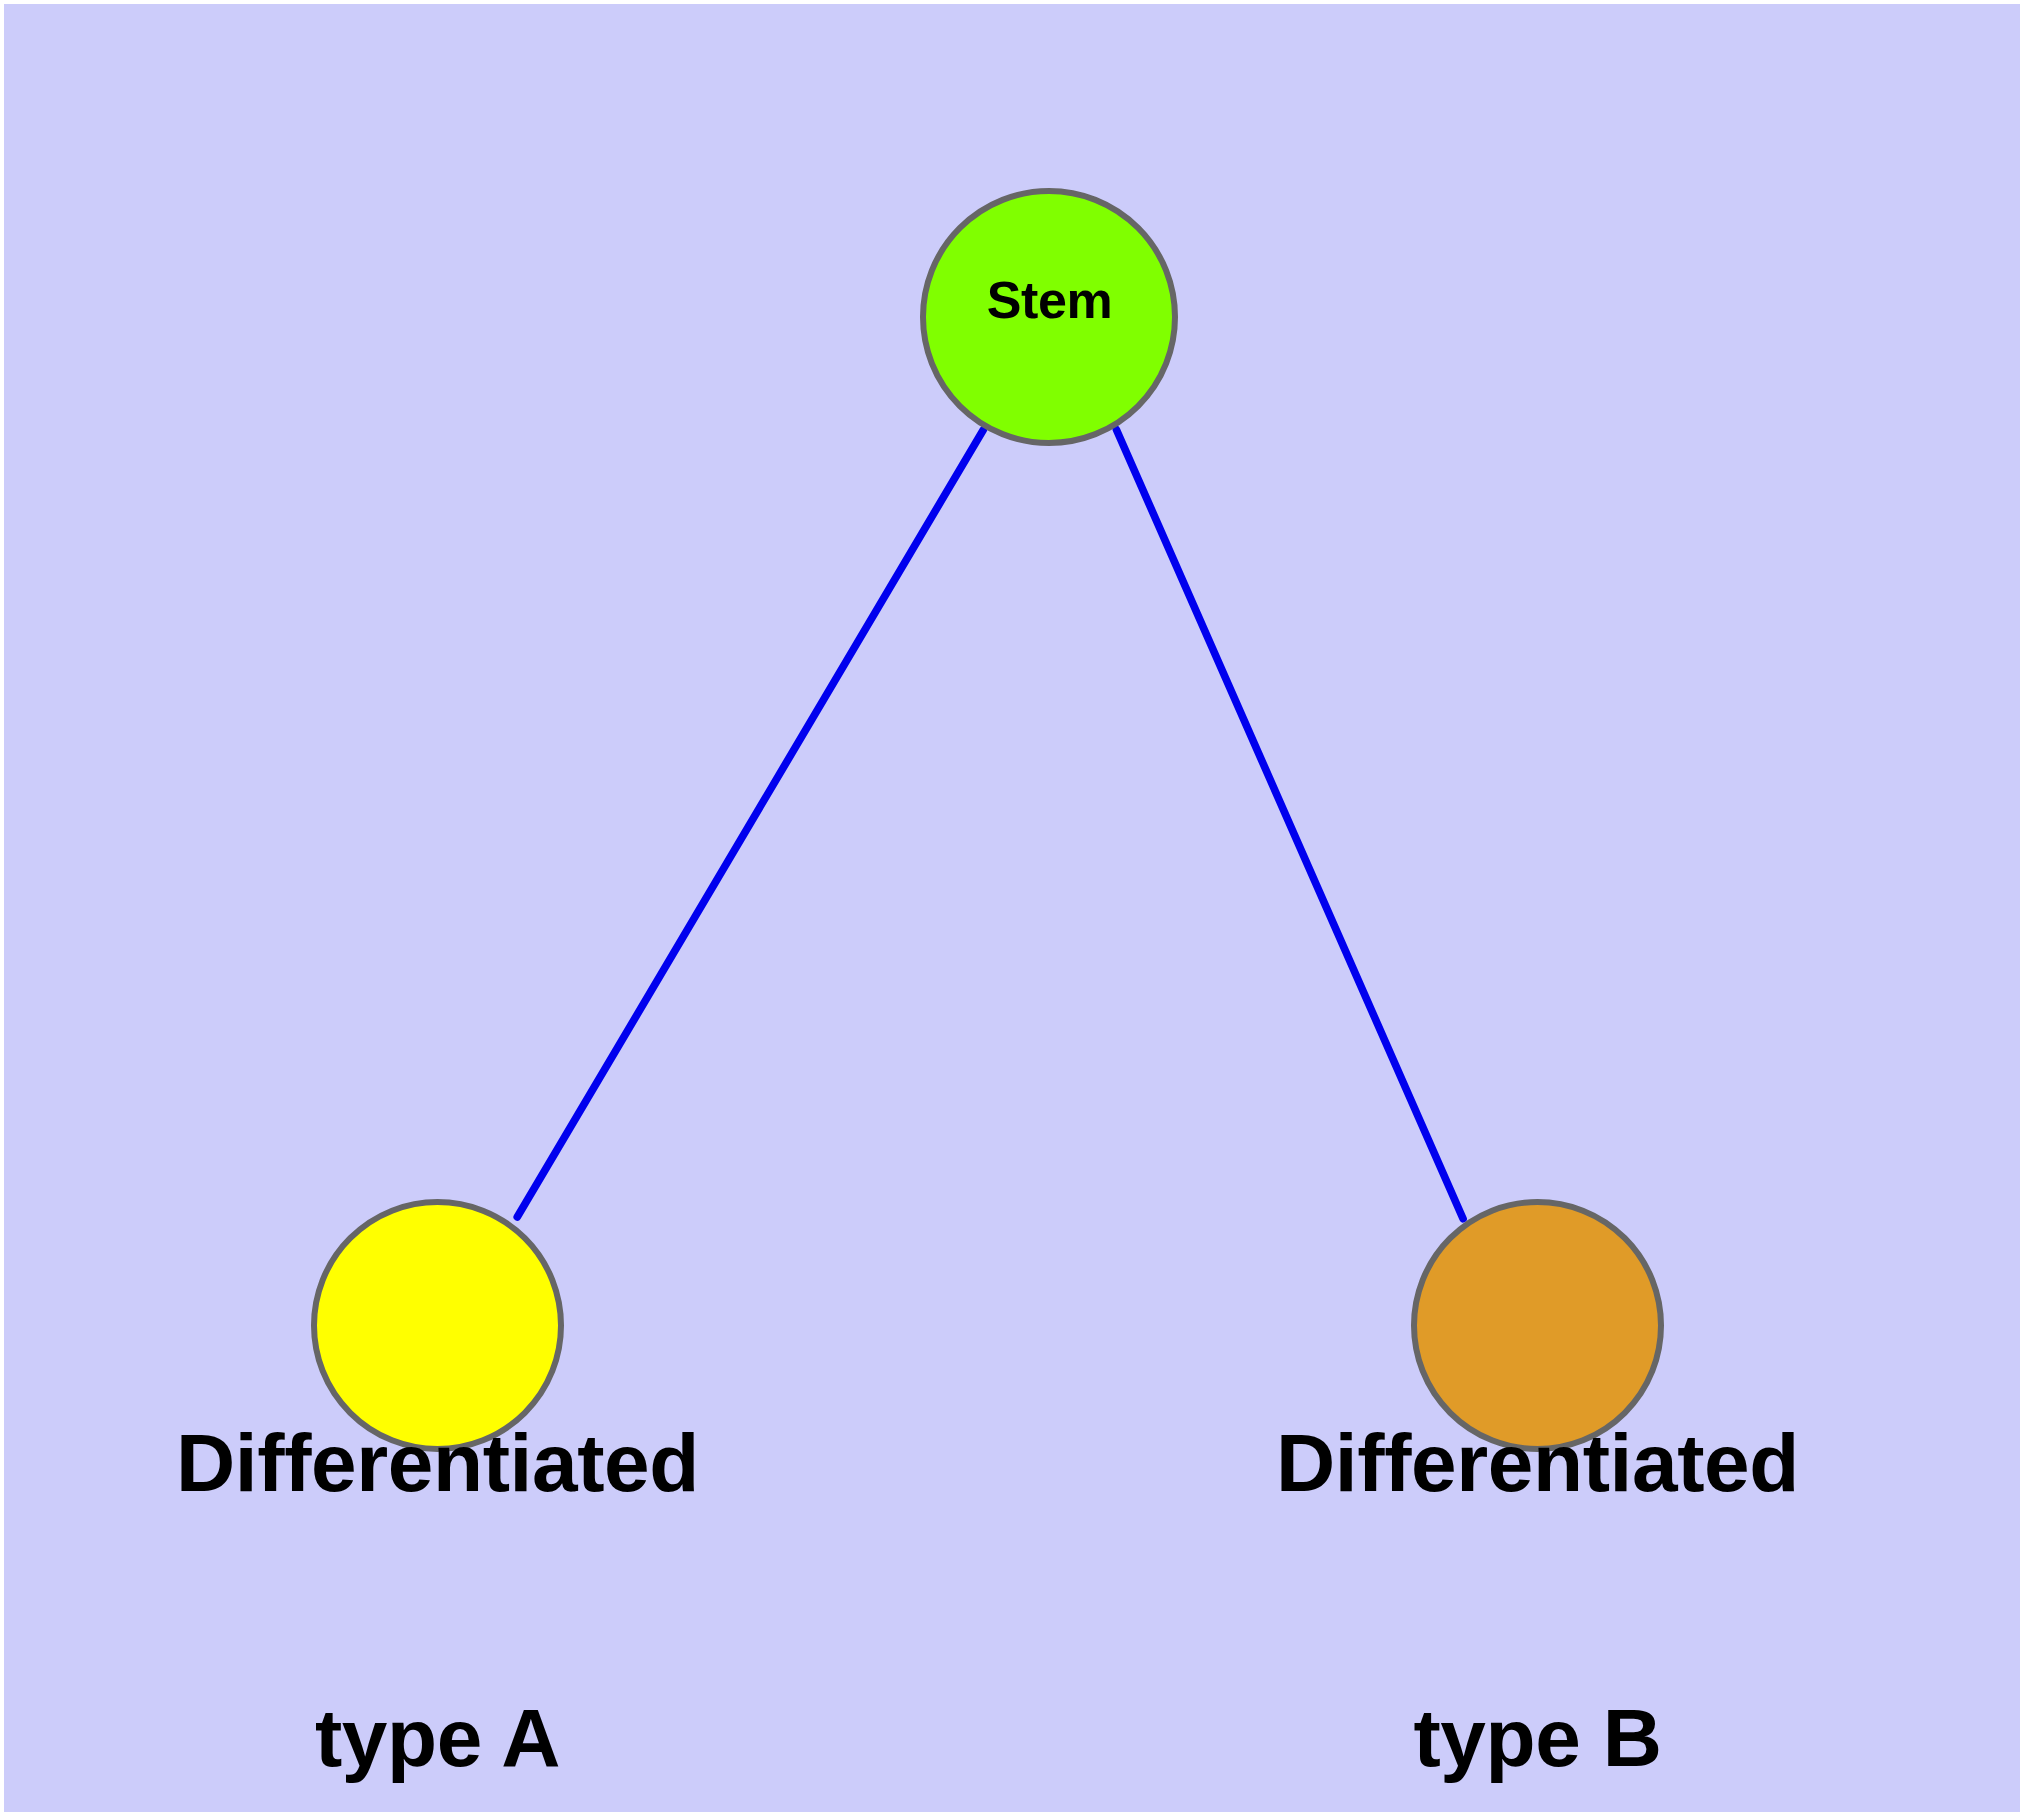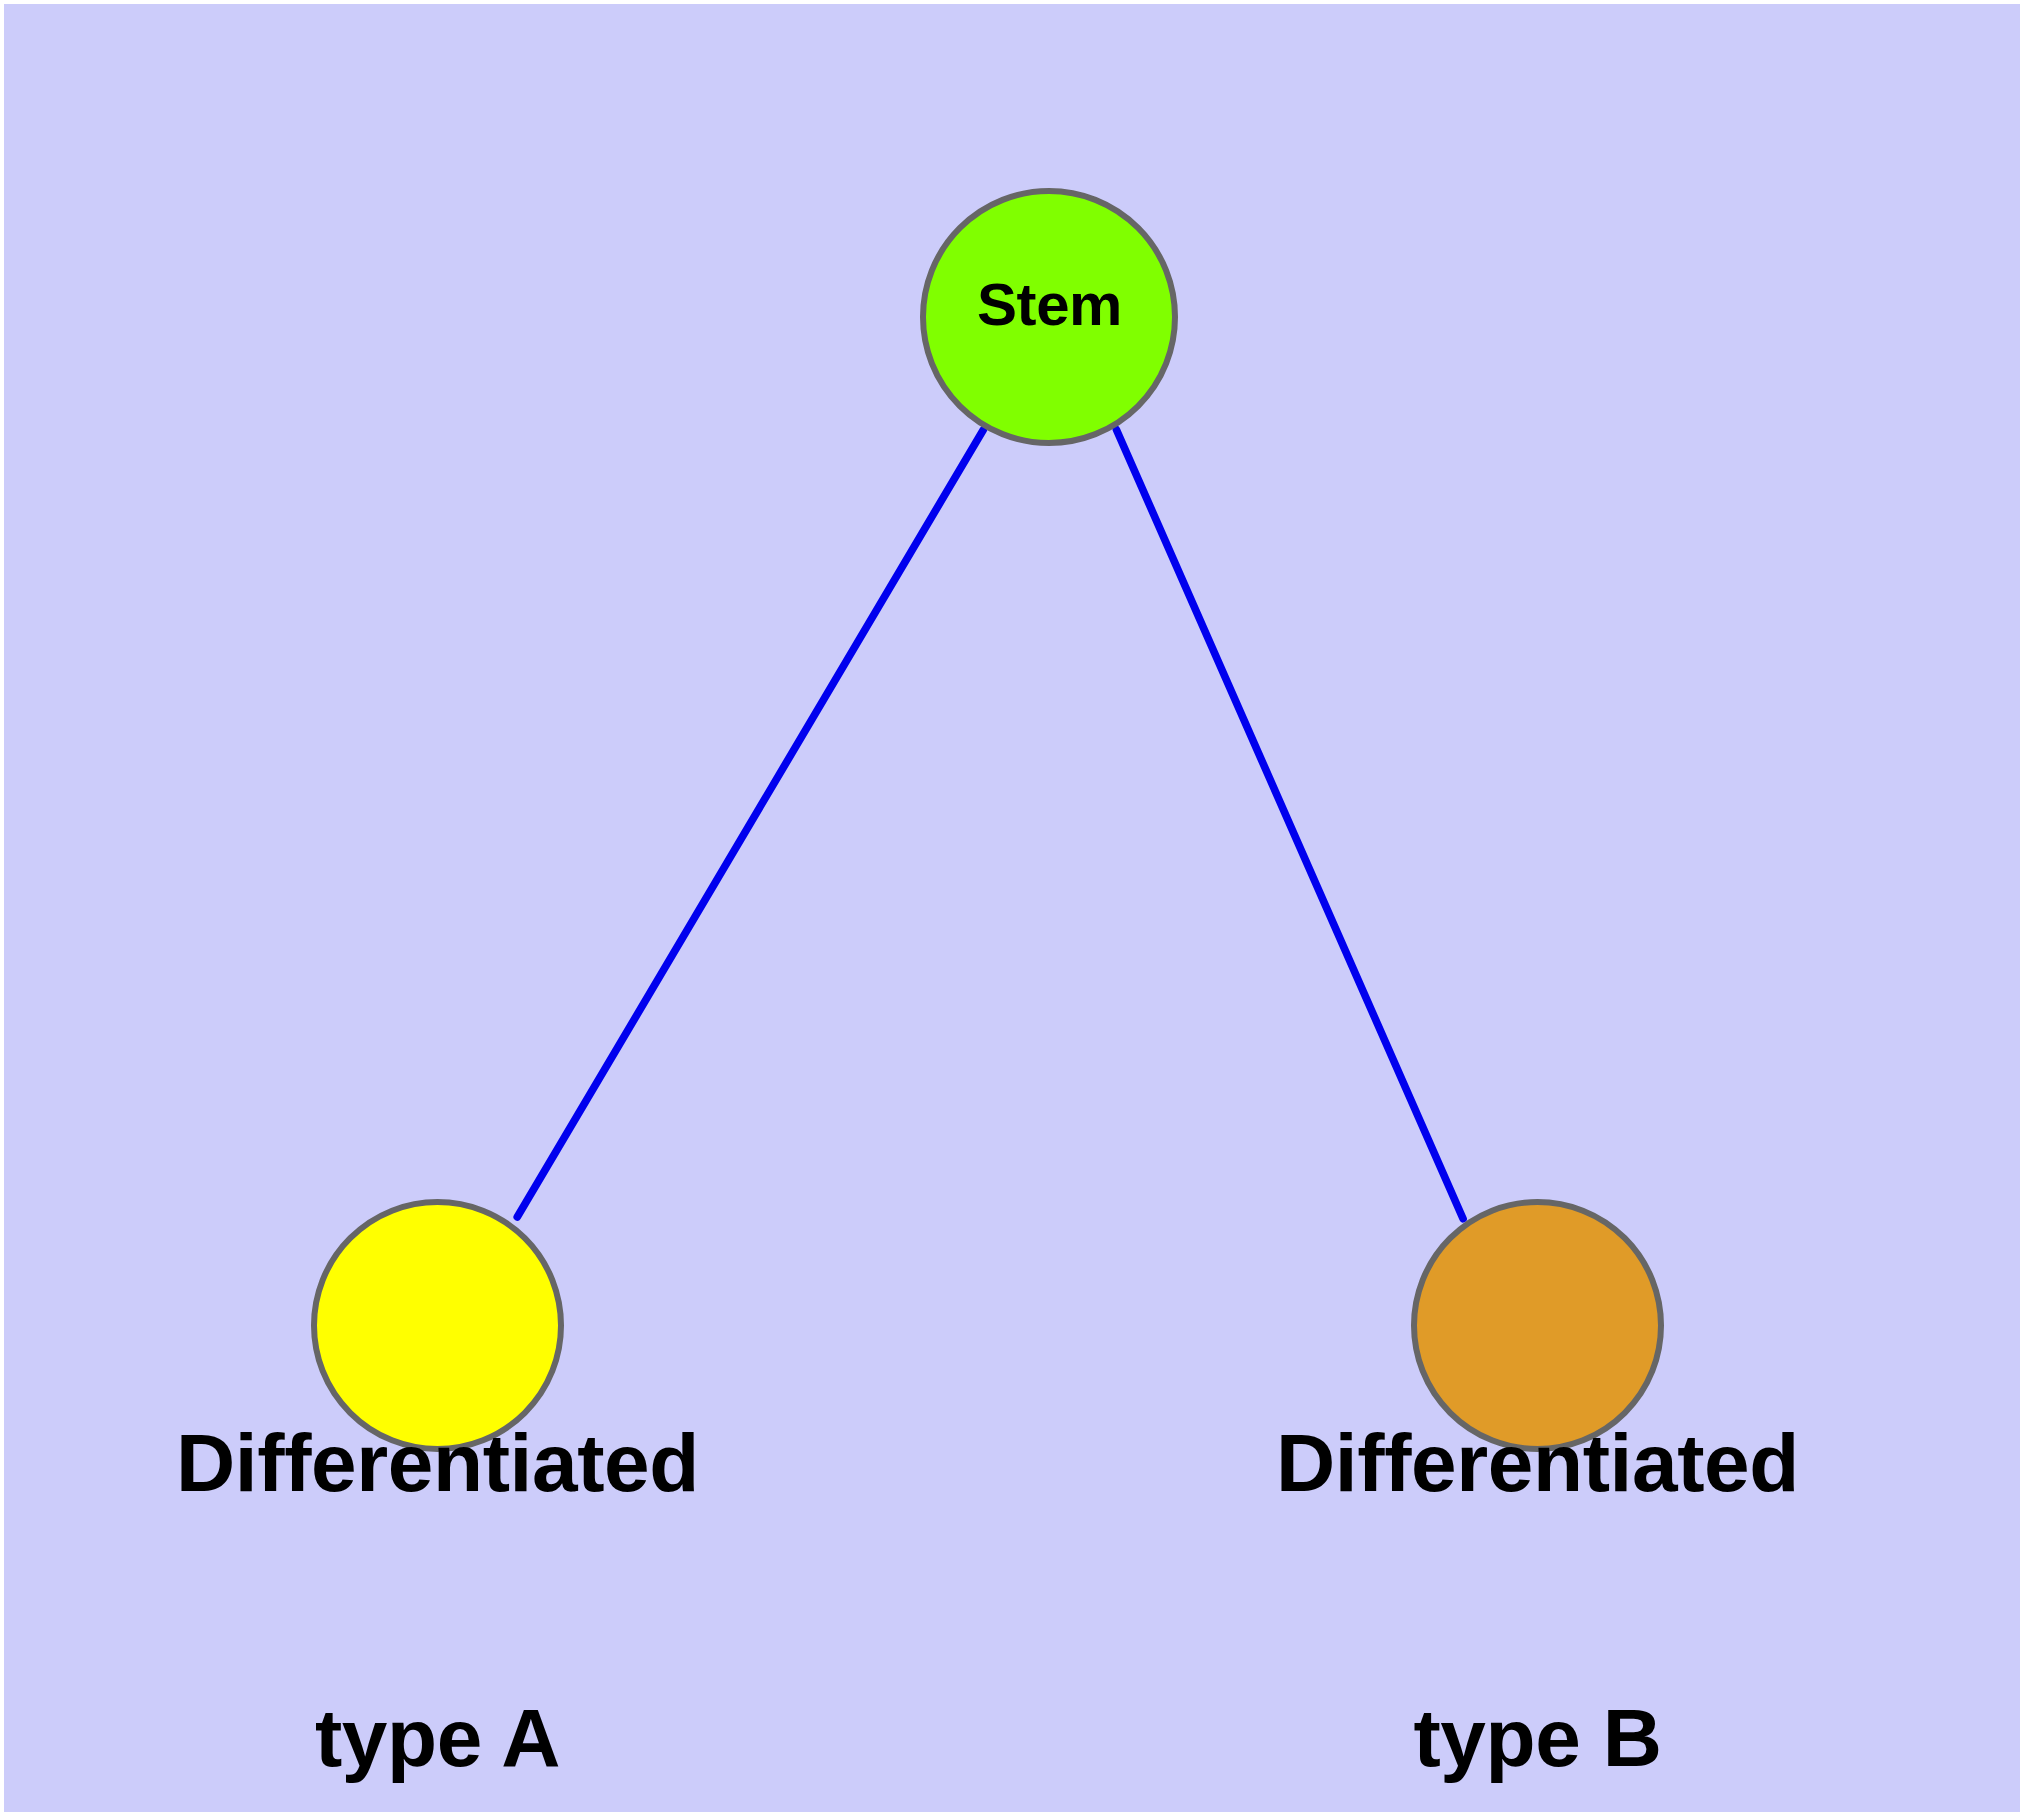--- a/index.html
+++ b/index.html
@@ -48,21 +48,21 @@
     position: absolute;
     text-align: center;
     color: #000000;
     font-weight: bold;
     white-space: pre;
     line-height: 1.12;
     letter-spacing: -0.4px;
     pointer-events: none;
   }
   .label-inside {
-    font-size: 60px;
+    font-size: 52px;
   }
   .label-outside {
     font-size: 82px;
   }
 </style>
 </head>
 <body>
 
 <div id="canvas" style="background: rgb(255, 255, 255);">
 

